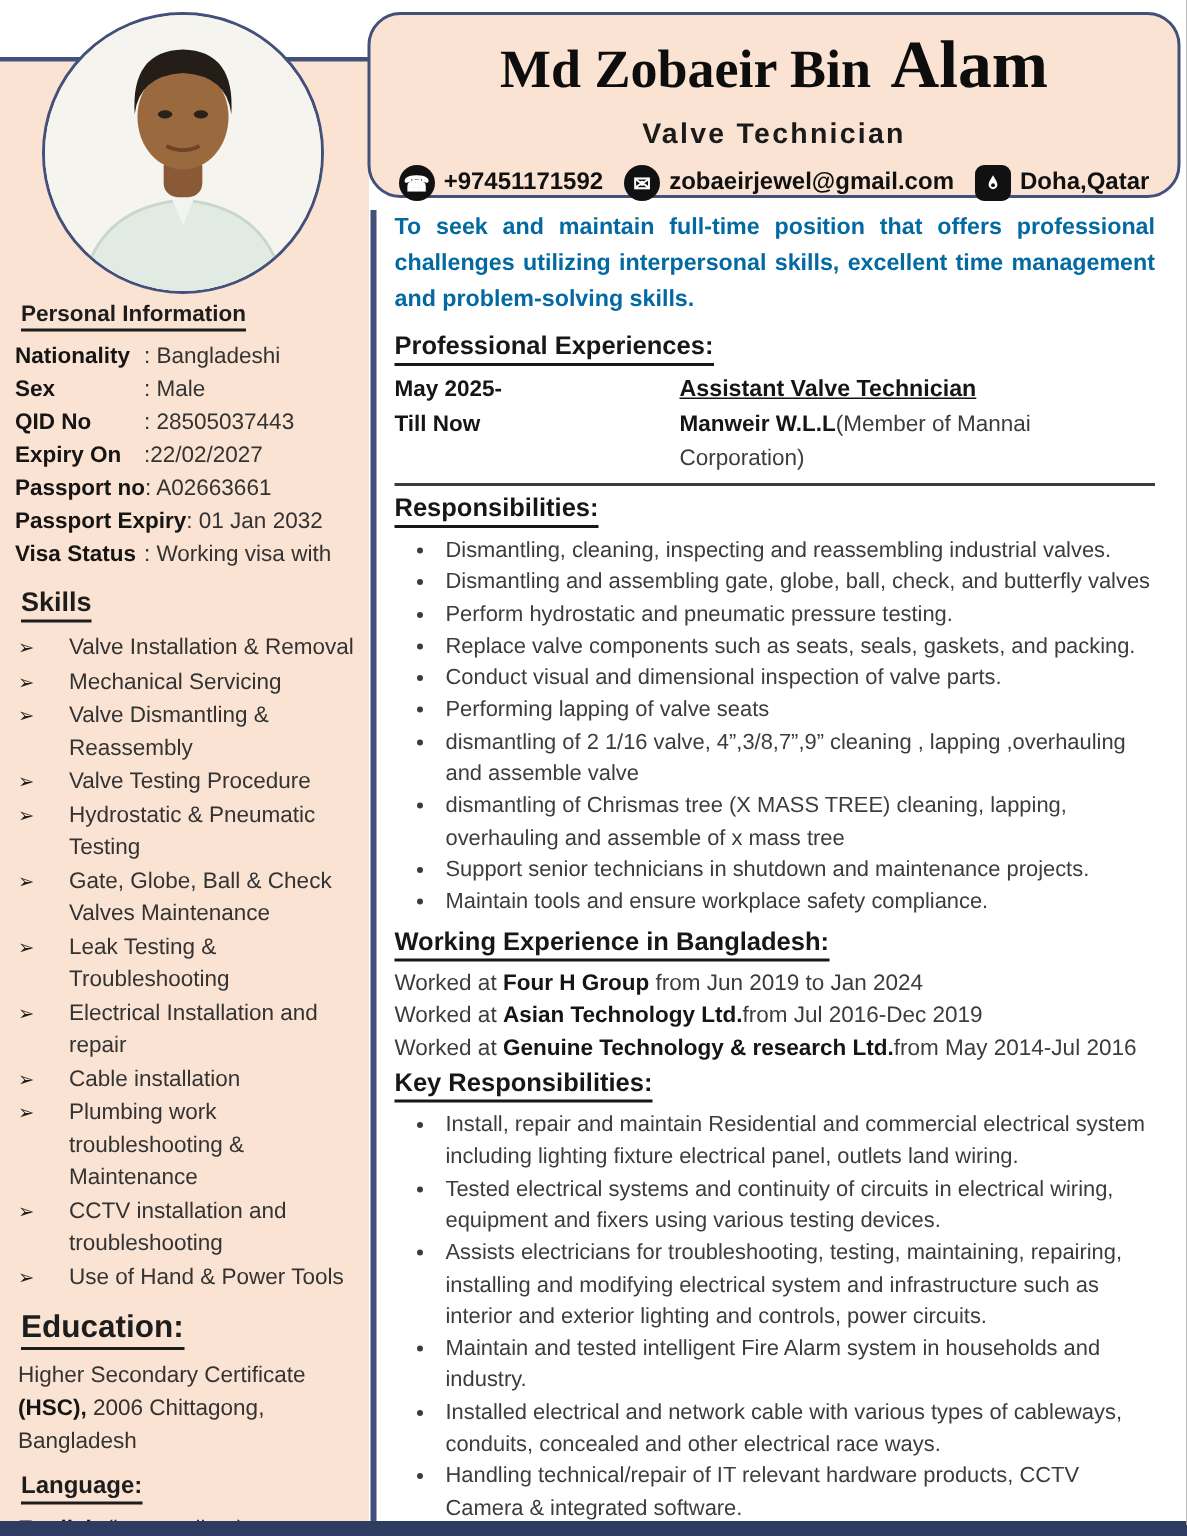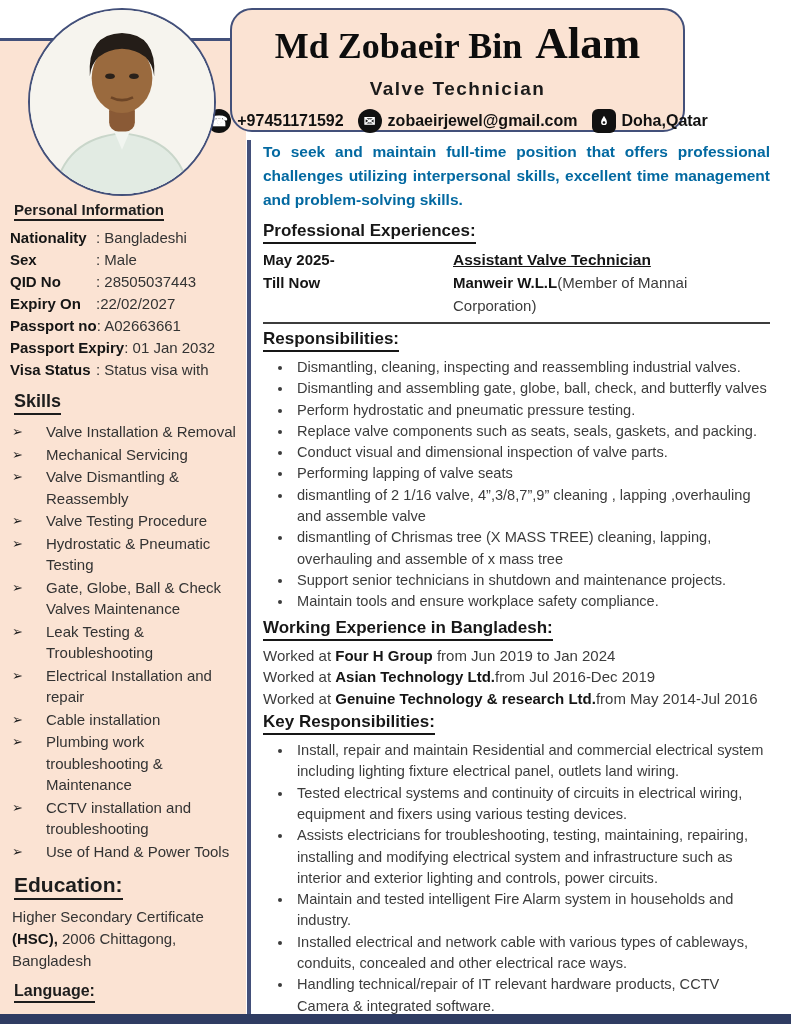--- a/index.html
+++ b/index.html
@@ -28,21 +28,21 @@
   }
   .pi-row{font-size:15px;line-height:22px;color:#333;display:flex;}
   .pi-label{font-weight:bold;color:#151515;min-width:86px;flex:none;}
   .pi-value{white-space:nowrap;}
   .skill-li{display:flex;font-size:15px;line-height:21.5px;color:#333;margin-bottom:1px;}
   .skill-marker{flex:none;width:34px;color:#1d1d1d;font-size:13px;padding-left:2px;}
   .edu-line,.lang-line,.cs-line{font-size:15px;line-height:22px;color:#333;margin-left:2px;}
   .b{font-weight:bold;color:#151515;}
   
   .headerbox{
-    position:absolute;left:230px;top:8px;width:455px;height:124px;box-sizing:border-box;
+    position:absolute;left:245px;top:8px;width:542px;height:124px;box-sizing:border-box;
     background:#fbe3d3;border:2px solid #43507a;border-radius:22px;
     text-align:center;z-index:4;
   }
   .name{font-family:"Liberation Serif", serif;font-weight:bold;color:#0d0d0d;
     margin-top:10px;line-height:46px;}
   .name-first{font-size:36px;}
   .name-last{font-size:45px;margin-left:9px;}
   .job-title{font-size:19px;font-weight:bold;color:#1b1b1b;letter-spacing:1.5px;margin-top:2px;}
   .contact-row{
     display:flex;justify-content:center;align-items:center;gap:6px;
@@ -142,21 +142,21 @@
     <div class="pi-row">
       <span class="pi-label">Passport no</span>
       <span class="pi-value">: A02663661</span>
     </div>
     <div class="pi-row">
       <span class="pi-label">Passport Expiry</span>
       <span class="pi-value">: 01 Jan 2032</span>
     </div>
     <div class="pi-row">
       <span class="pi-label">Visa Status</span>
-      <span class="pi-value">: Status visa with</span>
+      <span class="pi-value">: Working visa with</span>
     </div>
 
     <div><span class="side-h2">Skills</span></div>
     <div class="skill-li">
         <span class="skill-marker">➢</span>
         <span>Valve Installation &amp; Removal</span>
       </div>
     <div class="skill-li">
         <span class="skill-marker">➢</span>
         <span>Mechanical Servicing</span>

